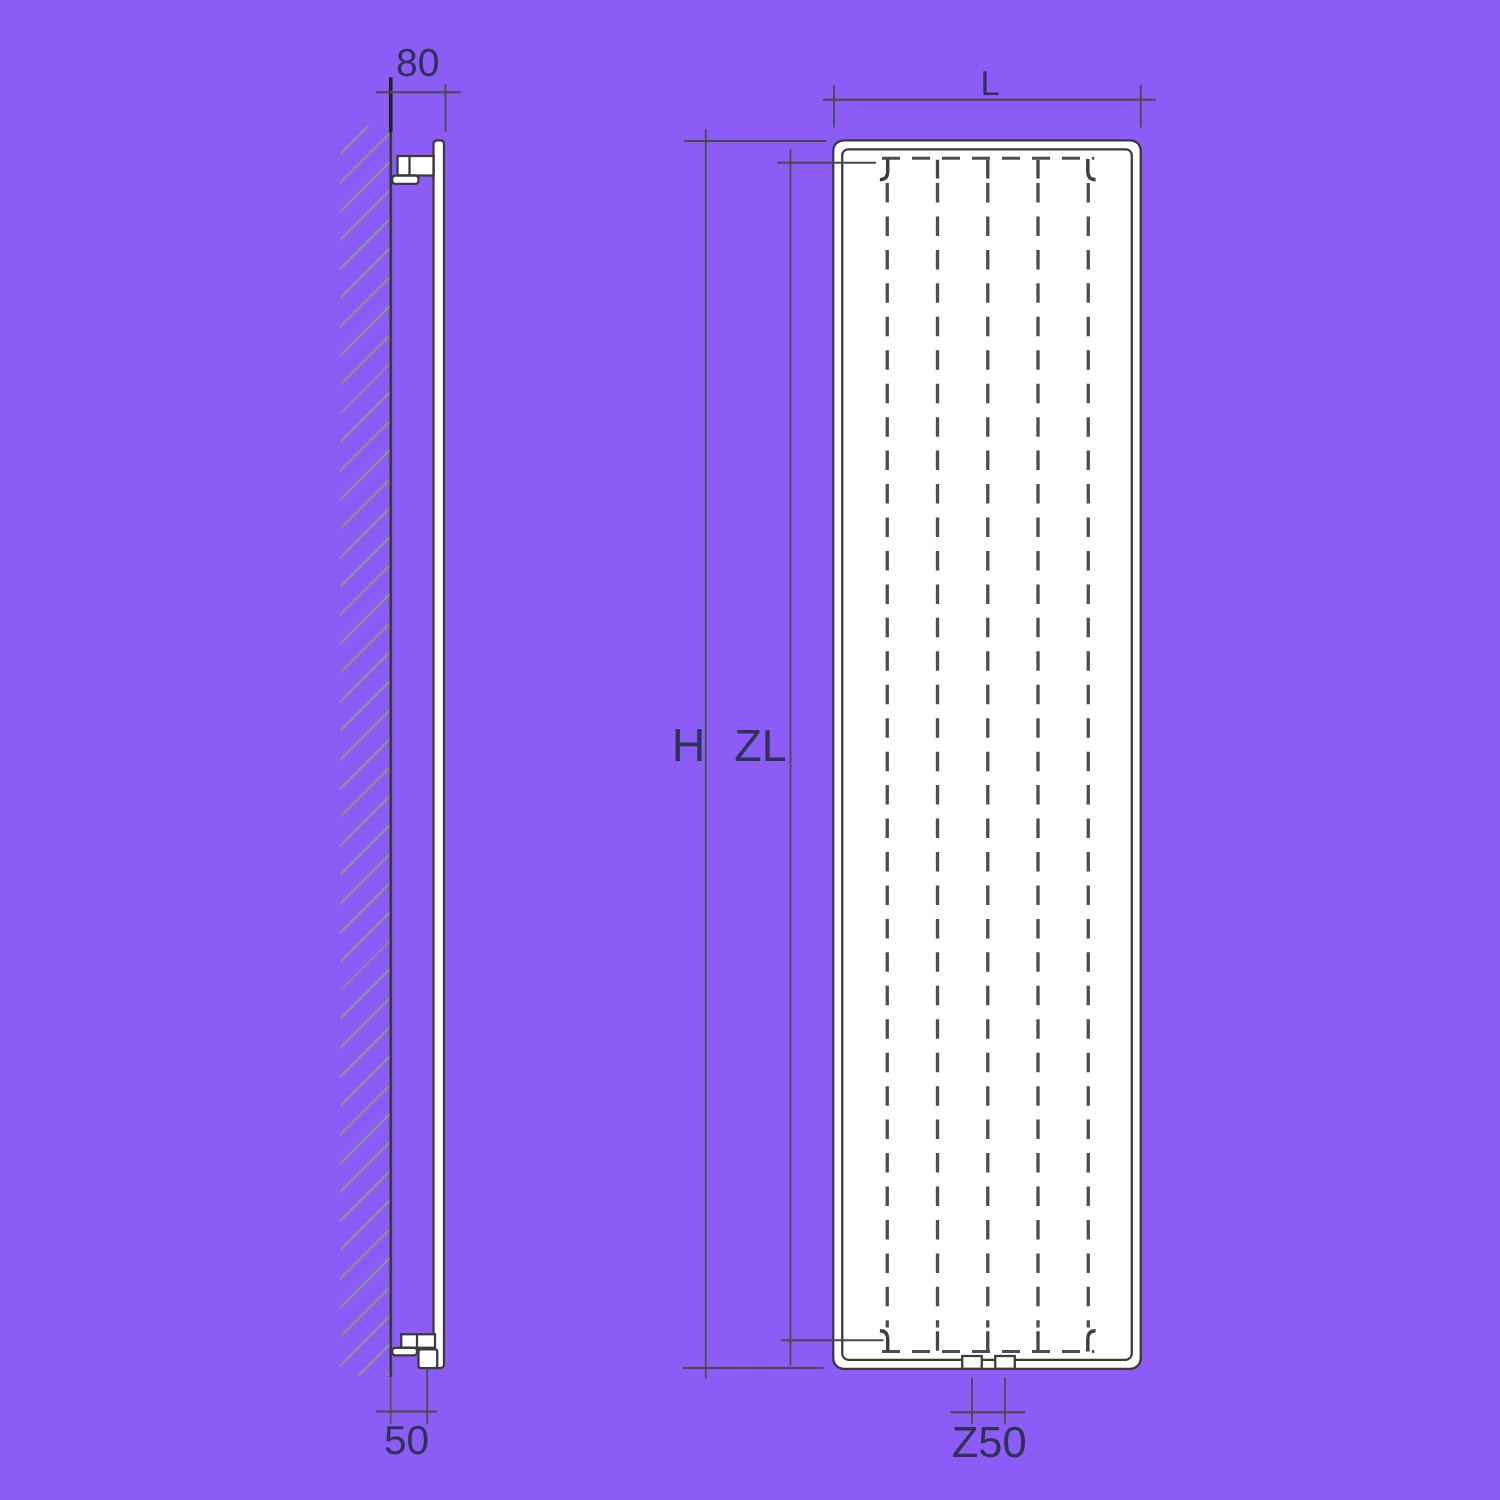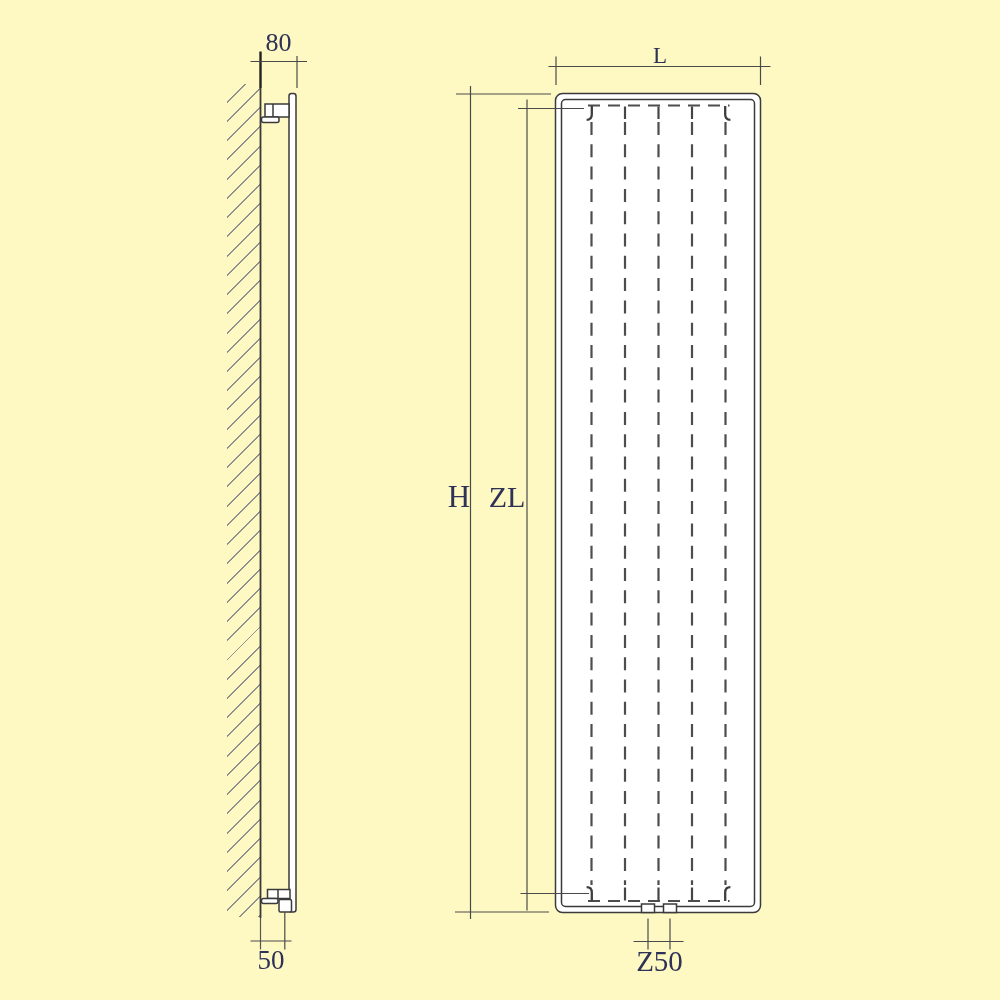--- a/index.html
+++ b/index.html
@@ -1,18 +1,18 @@
 <!DOCTYPE html>
 <html><head>
 <meta charset="utf-8">
 <style>
   html,body { margin:0; padding:0; background:#ffffff; }
   .canvas {
-    position:relative; width:1000px; height:1000px; background:#fef9c3;
-    font-family:Liberation Serif, serif;
+    position:relative; width:1000px; height:1000px; background:#8b5cf6;
+    font-family:Liberation Sans, sans-serif;
     overflow:hidden;
   }
   .wall-hatch {
     position:absolute; left:227px; top:84px; width:33px; height:833px;
     background:repeating-linear-gradient(135deg,
       rgba(0,0,0,0) 0px, rgba(0,0,0,0) 12.2px,
       #8f8f8f 12.2px, #8f8f8f 13.6px);
   }
   svg { position:absolute; left:0; top:0; }
   .ln   { stroke:#3a3a3a; stroke-width:1.5; fill:none; }

